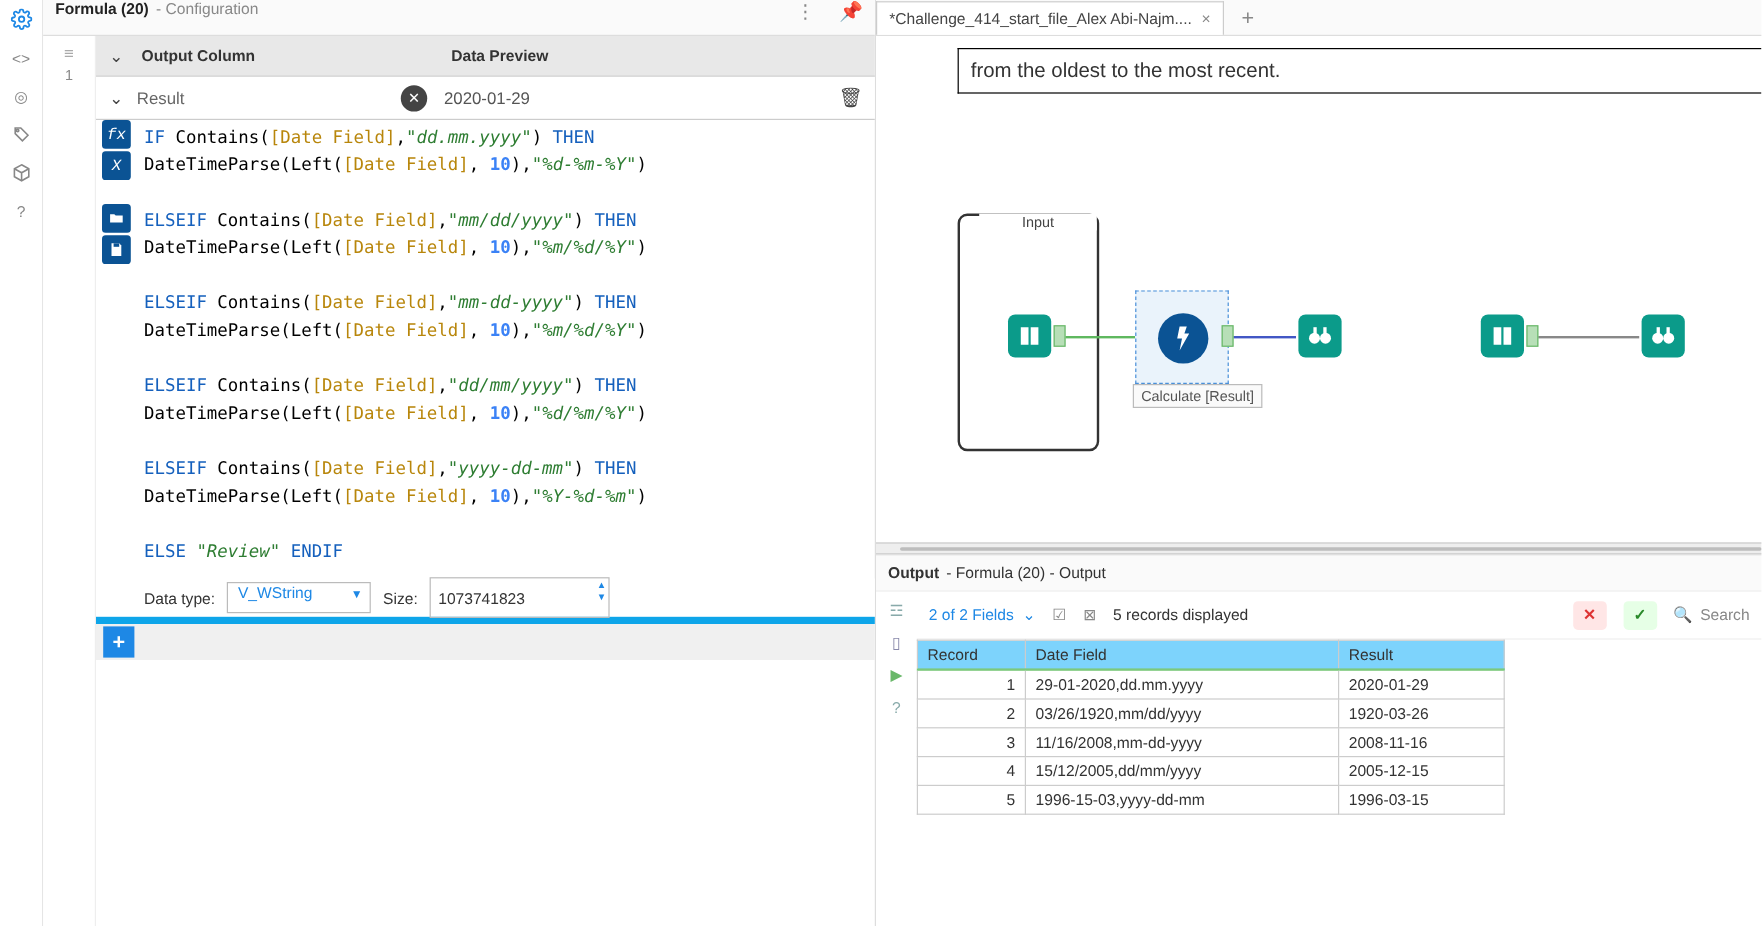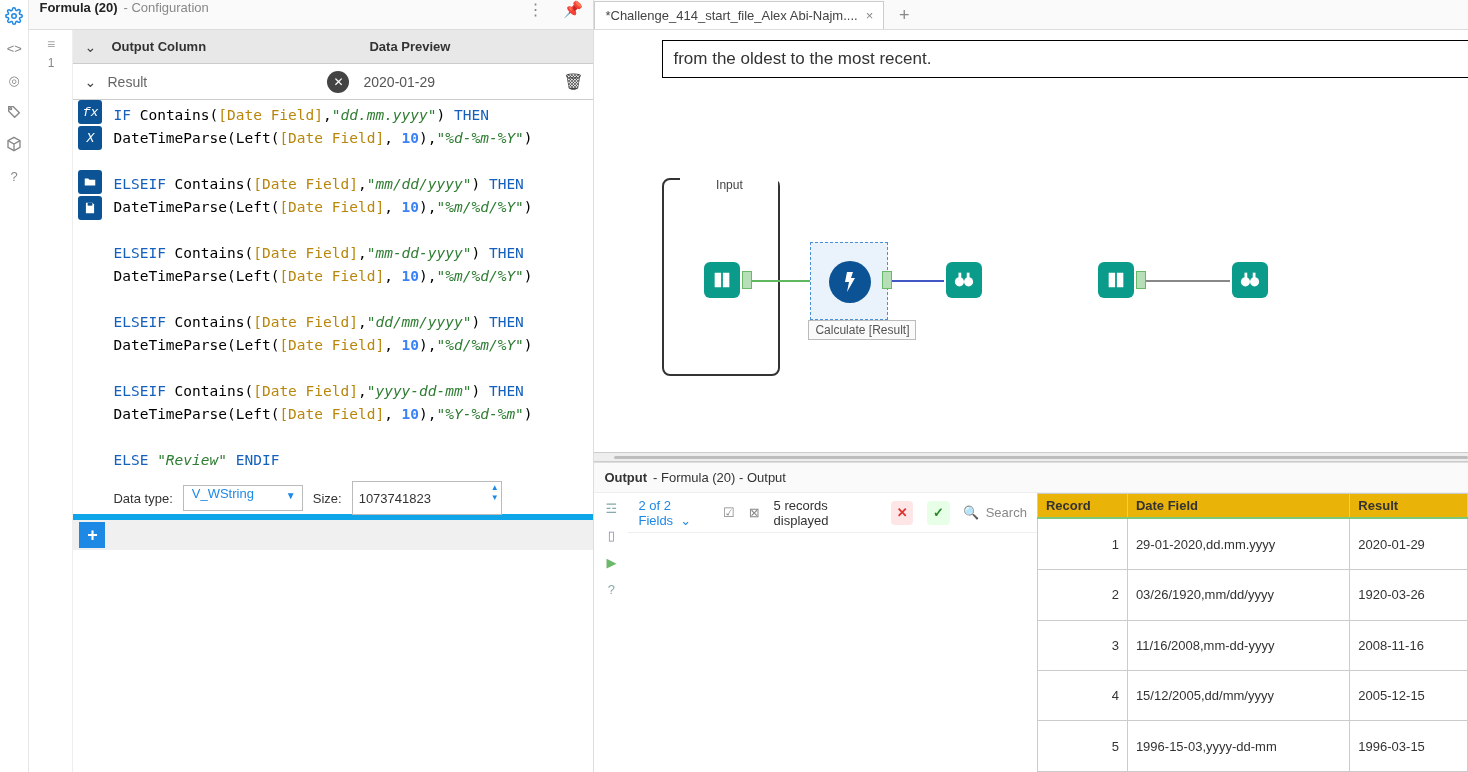--- a/index.html
+++ b/index.html
@@ -69,31 +69,31 @@
   .anchor{position:absolute;width:10px;height:18px;background:#b7dfb7;border:1px solid #6ab86a}
   .wire{position:absolute;height:2px}
   .annot{position:absolute;border:1px solid #bbb;background:#fafafa;padding:2px 6px;font-size:12px;color:#555}
   .hsplit{height:10px;background:#eee;border-top:1px solid #ccc;border-bottom:1px solid #ccc;position:relative}
   .hsplit::after{content:"";position:absolute;left:20px;right:0;top:3px;height:3px;background:#bdbdbd;border-radius:2px}
   .results{height:310px;display:flex;flex-direction:column;border-top:1px solid #ddd}
   .res-title{height:30px;display:flex;align-items:center;padding:0 10px;gap:6px;background:#fafafa;border-bottom:1px solid #eee}
   .res-title .b{font-weight:600}
   .res-body{flex:1;display:flex}
   .res-icons{width:34px;display:flex;flex-direction:column;align-items:center;padding-top:8px;gap:12px;color:#8aa}
-  .res-main{flex:1;display:flex;flex-direction:row}
+  .res-main{flex:1;display:flex;flex-direction:column}
   .res-toolbar{height:40px;display:flex;align-items:center;gap:14px;padding:0 10px;border-bottom:1px solid #eee}
   .res-toolbar .ff{color:#1e88e5;cursor:pointer}
   .res-toolbar .msg{color:#333}
   .btn-sm{width:28px;height:24px;border-radius:4px;display:flex;align-items:center;justify-content:center;font-weight:700;cursor:pointer}
   .btn-x{background:#ffe6e6;color:#d33}
   .btn-c{background:#e6ffe6;color:#2a8a2a}
   .srch{color:#888;display:flex;align-items:center;gap:6px}
   table.res{border-collapse:collapse;width:490px}
   table.res th,table.res td{border:1px solid #ccc;padding:4px 8px;text-align:left;font-size:13px}
-  table.res th{background:#eab308;font-weight:700;color:#333}
+  table.res th{background:#7dd3fc;font-weight:400;color:#333}
   table.res td.r{text-align:right;color:#333;width:90px}
   table.res tbody tr:first-child td{border-top:2px solid #7cc97c}
   svg{display:block}
 </style>
 </head>
 <body>
 
 <div class="iconbar">
   <div class="ic active">
       <svg width="18" height="18" viewBox="0 0 24 24" fill="none" stroke="currentColor" stroke-width="2">

